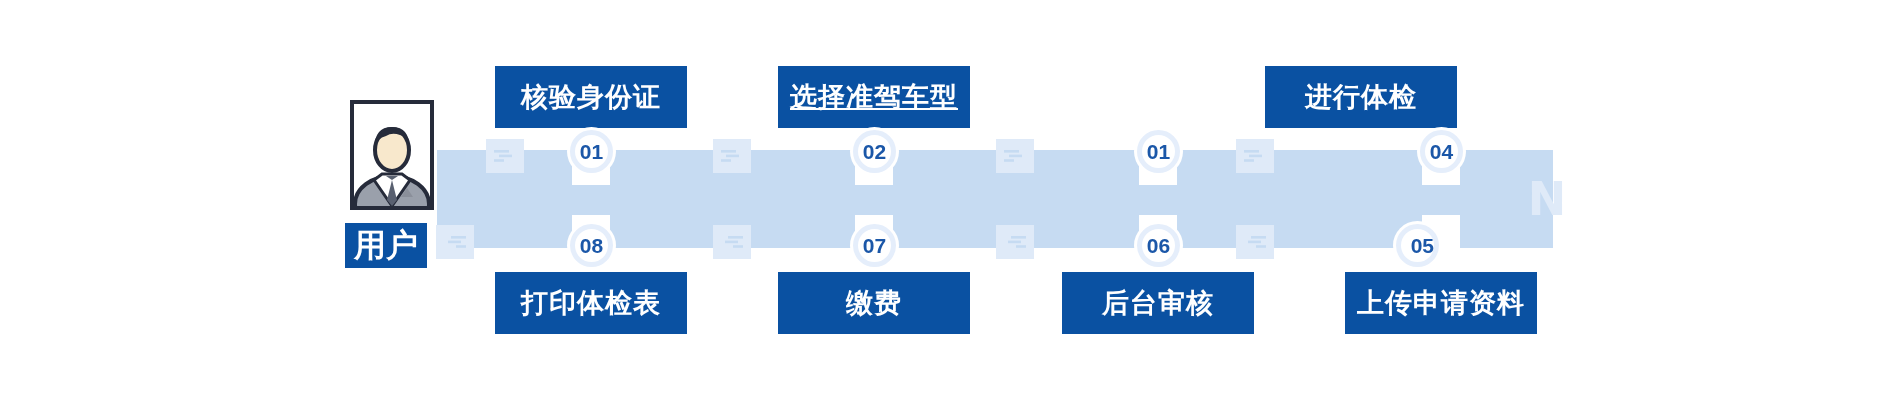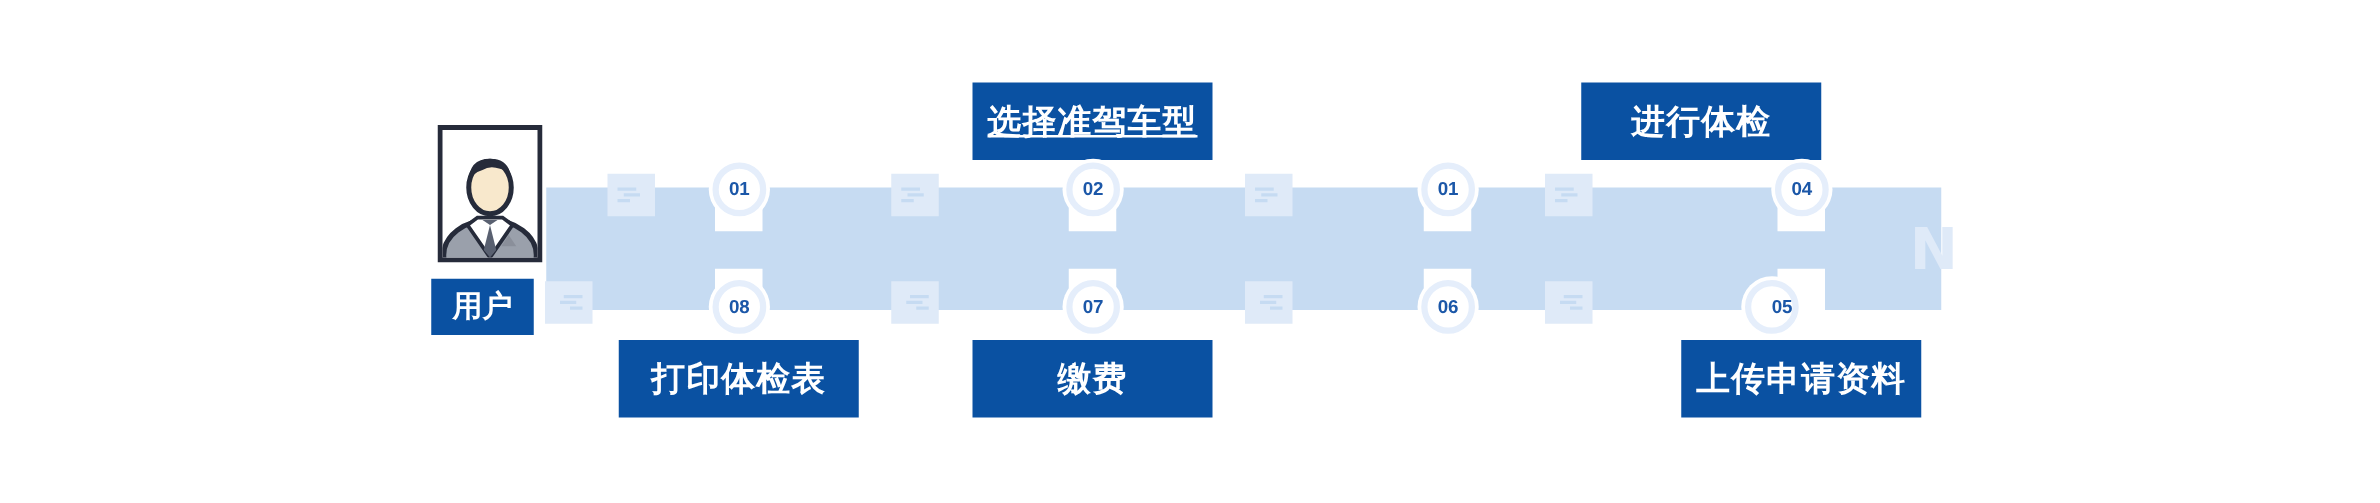--- a/index.html
+++ b/index.html
@@ -10,33 +10,33 @@
   .band{position:absolute;left:437px;top:150px;width:1116px;height:98px;background:#c6dbf2;}
   .step-box{
     position:absolute;width:192px;height:62px;background:#0a51a2;color:#ffffff;
     font-size:27px;font-weight:bold;text-align:center;line-height:62px;
     letter-spacing:1px;white-space:nowrap;
   }
   .tab{position:absolute;width:38px;height:52px;background:#ffffff;}
   .badge{
     position:absolute;width:33px;height:33px;background:#ffffff;border:5px solid #e5eefb;
     border-radius:50%;box-shadow:0 0 0 3px #ffffff;color:#1b57a8;font-weight:bold;
-    font-size:15px;text-align:center;line-height:33px;
+    font-size:21px;text-align:center;line-height:33px;
   }
   .tile{position:absolute;width:38px;height:34px;background:#dfeaf8;}
   .tile svg{display:block;margin:7px auto 0;}
   .tile.left svg{transform:scaleX(-1);}
   .turn{
     position:absolute;left:1527px;top:178px;width:40px;height:42px;color:#dfeaf8;
     font-size:46px;font-weight:900;line-height:42px;text-align:center;
     font-family:"DejaVu Sans",sans-serif;
   }
   .user-label{
     position:absolute;left:345px;top:223px;width:82px;height:45px;background:#0a51a2;
-    color:#ffffff;font-size:24px;font-weight:bold;text-align:center;line-height:45px;
+    color:#ffffff;font-size:32px;font-weight:bold;text-align:center;line-height:45px;
   }
   .avatar{position:absolute;left:350px;top:100px;width:84px;height:110px;}
 </style>
 </head>
 <body>
 
 <div class="canvas">
 
   <div class="band"></div>
 
@@ -54,37 +54,39 @@
         <path d="M42,80 L36,76 L48,76 Z M42,80 L37,100 L42,106 L47,100 Z" fill="#596070"></path>
         <polygon points="57,88 63,97 51,97" fill="#8a8f9a"></polygon>
         <ellipse cx="42" cy="50" rx="17" ry="21" fill="#f8e8cc" stroke="#262b3a" stroke-width="4"></ellipse>
         <path d="M25,48 Q24,27 42,27 Q60,27 59,48 Q57,36 50,35 Q42,32 36,36 Q27,38 25,48" fill="#262b3a"></path>
       </g>
     </svg>
   </div>
 
   <div class="user-label">用户</div>
 
+  <div class="step-box" style="left:495px;top:66px;">核验身份证</div>
   <div class="tab" style="left:572px;top:133px;"></div>
   <div class="badge" style="left:570px;top:130px;">01</div>
   <div class="tab" style="left:572px;top:215px;"></div>
   <div class="badge" style="left:570px;top:224px;">08</div>
   <div class="step-box" style="left:495px;top:272px;">打印体检表</div>
 
   <div class="step-box" style="left:778px;top:66px;text-decoration:underline;">选择准驾车型</div>
   <div class="tab" style="left:855px;top:133px;"></div>
   <div class="badge" style="left:853px;top:130px;">02</div>
   <div class="tab" style="left:855px;top:215px;"></div>
   <div class="badge" style="left:853px;top:224px;">07</div>
   <div class="step-box" style="left:778px;top:272px;">缴费</div>
 
   <div class="tab" style="left:1139px;top:133px;"></div>
   <div class="badge" style="left:1137px;top:130px;">01</div>
   <div class="tab" style="left:1139px;top:215px;"></div>
   <div class="badge" style="left:1137px;top:224px;">06</div>
+  <div class="step-box" style="left:1062px;top:272px;">后台审核</div>
 
   <div class="step-box" style="left:1265px;top:66px;">进行体检</div>
   <div class="tab" style="left:1422px;top:133px;"></div>
   <div class="badge" style="left:1420px;top:130px;">04</div>
   <div class="tab" style="left:1422px;top:215px;"></div>
   <div class="badge" style="left:1396px;top:224px;text-align:right;">05</div>
   <div class="step-box" style="left:1345px;top:272px;">上传申请资料</div>
 
   <div class="tile" style="left:486px;top:139px;">
     <svg width="24" height="20" viewBox="0 0 24 20" fill="#c6dbf2">

